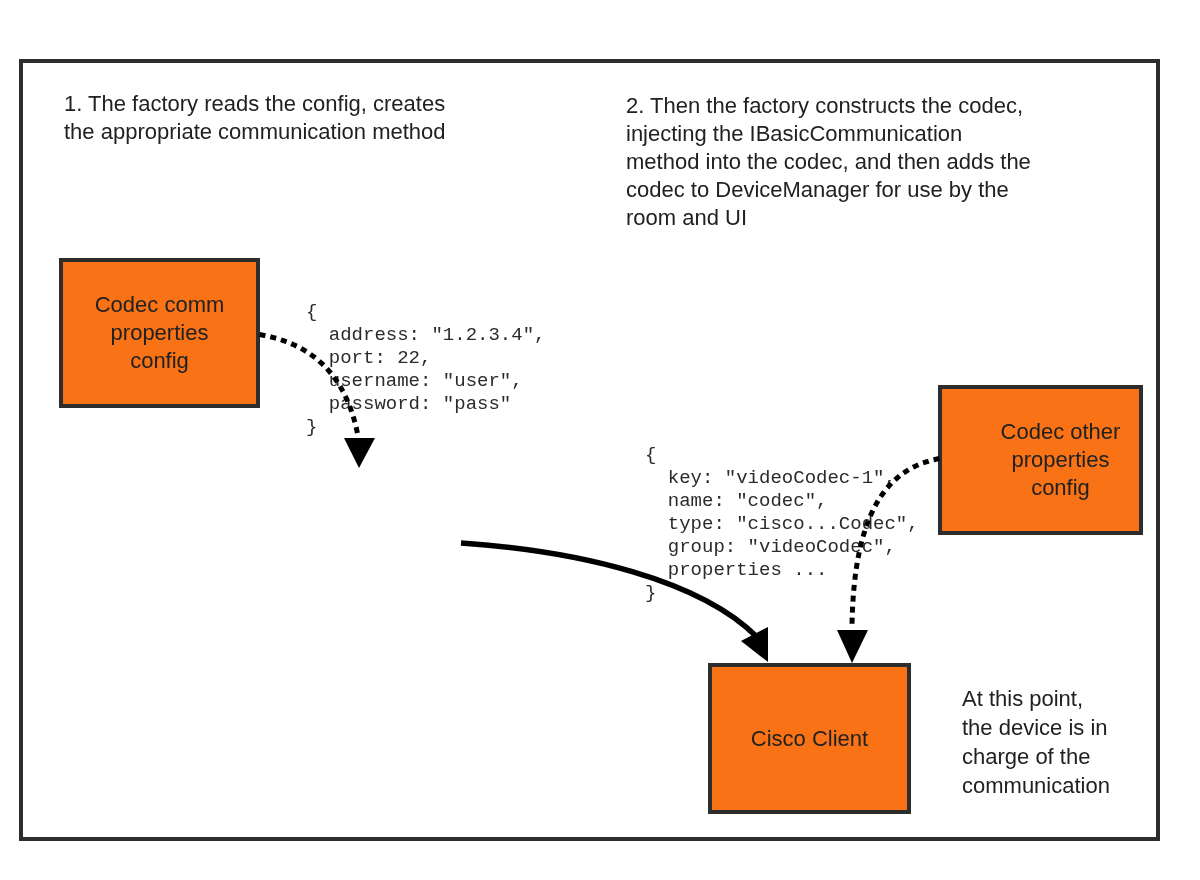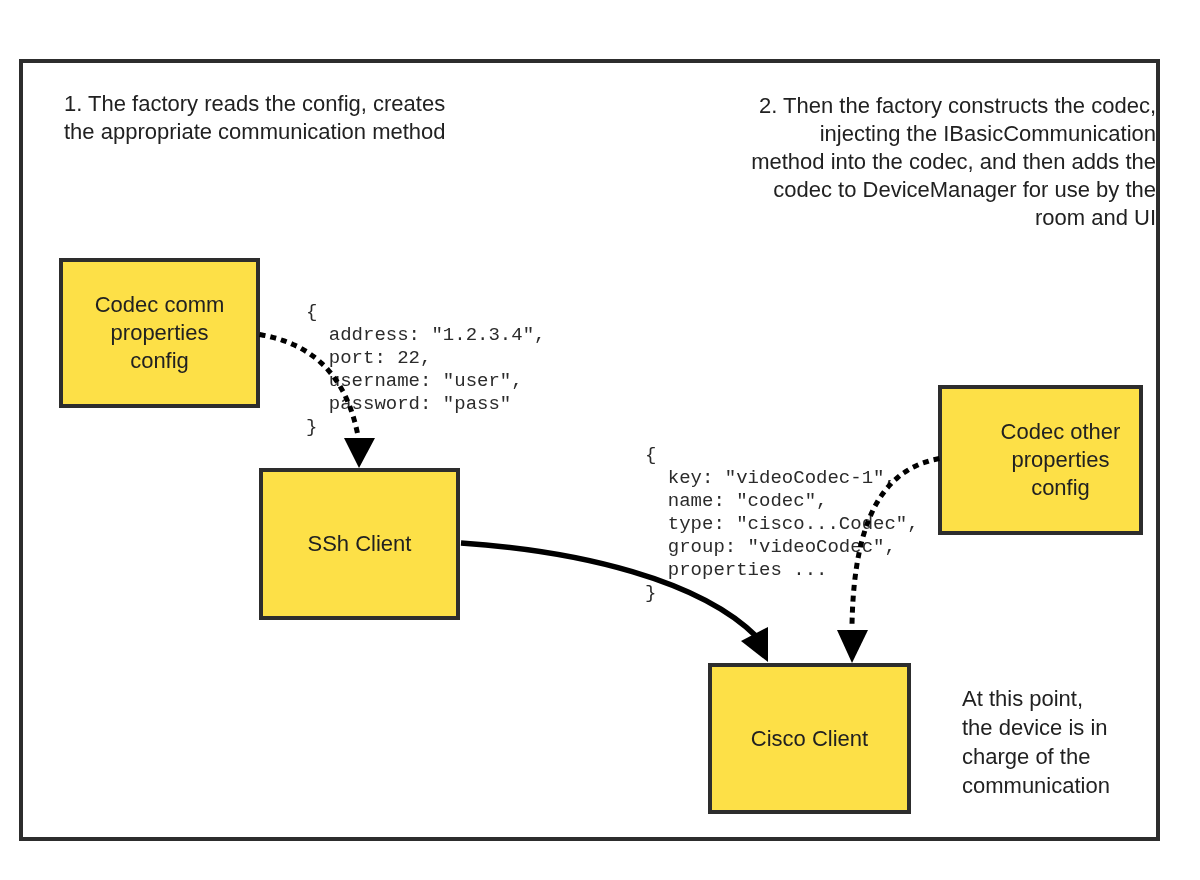--- a/index.html
+++ b/index.html
@@ -22,26 +22,26 @@
     background: #ffffff;
   }
   .note {
     position: absolute;
     font-size: 22px;
     line-height: 28px;
     white-space: pre-line;
     color: #212121;
   }
   .note-step1 { left: 64px;  top: 90px;  width: 480px; }
-  .note-step2 { left: 656px; top: 92px;  width: 500px; text-align: right; }
+  .note-step2 { left: 626px; top: 92px;  width: 500px; }
   .note-final { left: 962px; top: 684px; width: 230px; line-height: 29px; }
   .node {
     position: absolute;
     border: 4px solid #2d2d2d;
-    background: #fde047;
+    background: #f97316;
     display: flex;
     align-items: center;
     justify-content: center;
     text-align: center;
   }
   .node-label {
     font-size: 22px;
     line-height: 28px;
     white-space: pre-line;
     color: #212121;
@@ -87,23 +87,20 @@
 the device is in
 charge of the
 communication</div>
 
   <div class="node node-codec-comm">
     <span class="node-label">Codec comm
 properties
 config</span>
   </div>
 
-  <div class="node node-ssh-client">
-    <span class="node-label">SSh Client</span>
-  </div>
 
   <div class="node node-codec-other">
     <span class="node-label">Codec other
 properties
 config</span>
   </div>
 
   <div class="node node-cisco-codec">
     <span class="node-label">Cisco Client</span>
   </div>

